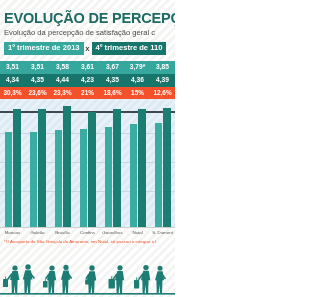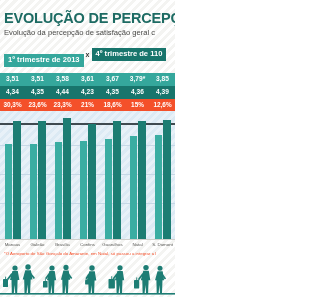--- a/index.html
+++ b/index.html
@@ -59,21 +59,21 @@
     white-space: nowrap;
   }
   .pill {
     font-size: 7.6px;
     font-weight: bold;
     color: #ffffff;
     padding: 2.5px 4px 3px 4px;
     line-height: 1;
     white-space: nowrap;
   }
-  .pill-light { background: #35a79c; margin-top: 12px; }
+  .pill-light { background: #35a79c; }
   .pill-dark  { background: #18756c; }
   .pill-sep {
     font-size: 7px;
     font-weight: bold;
     color: #3a3a38;
     padding: 0 2px;
   }
 
   
   .table {

